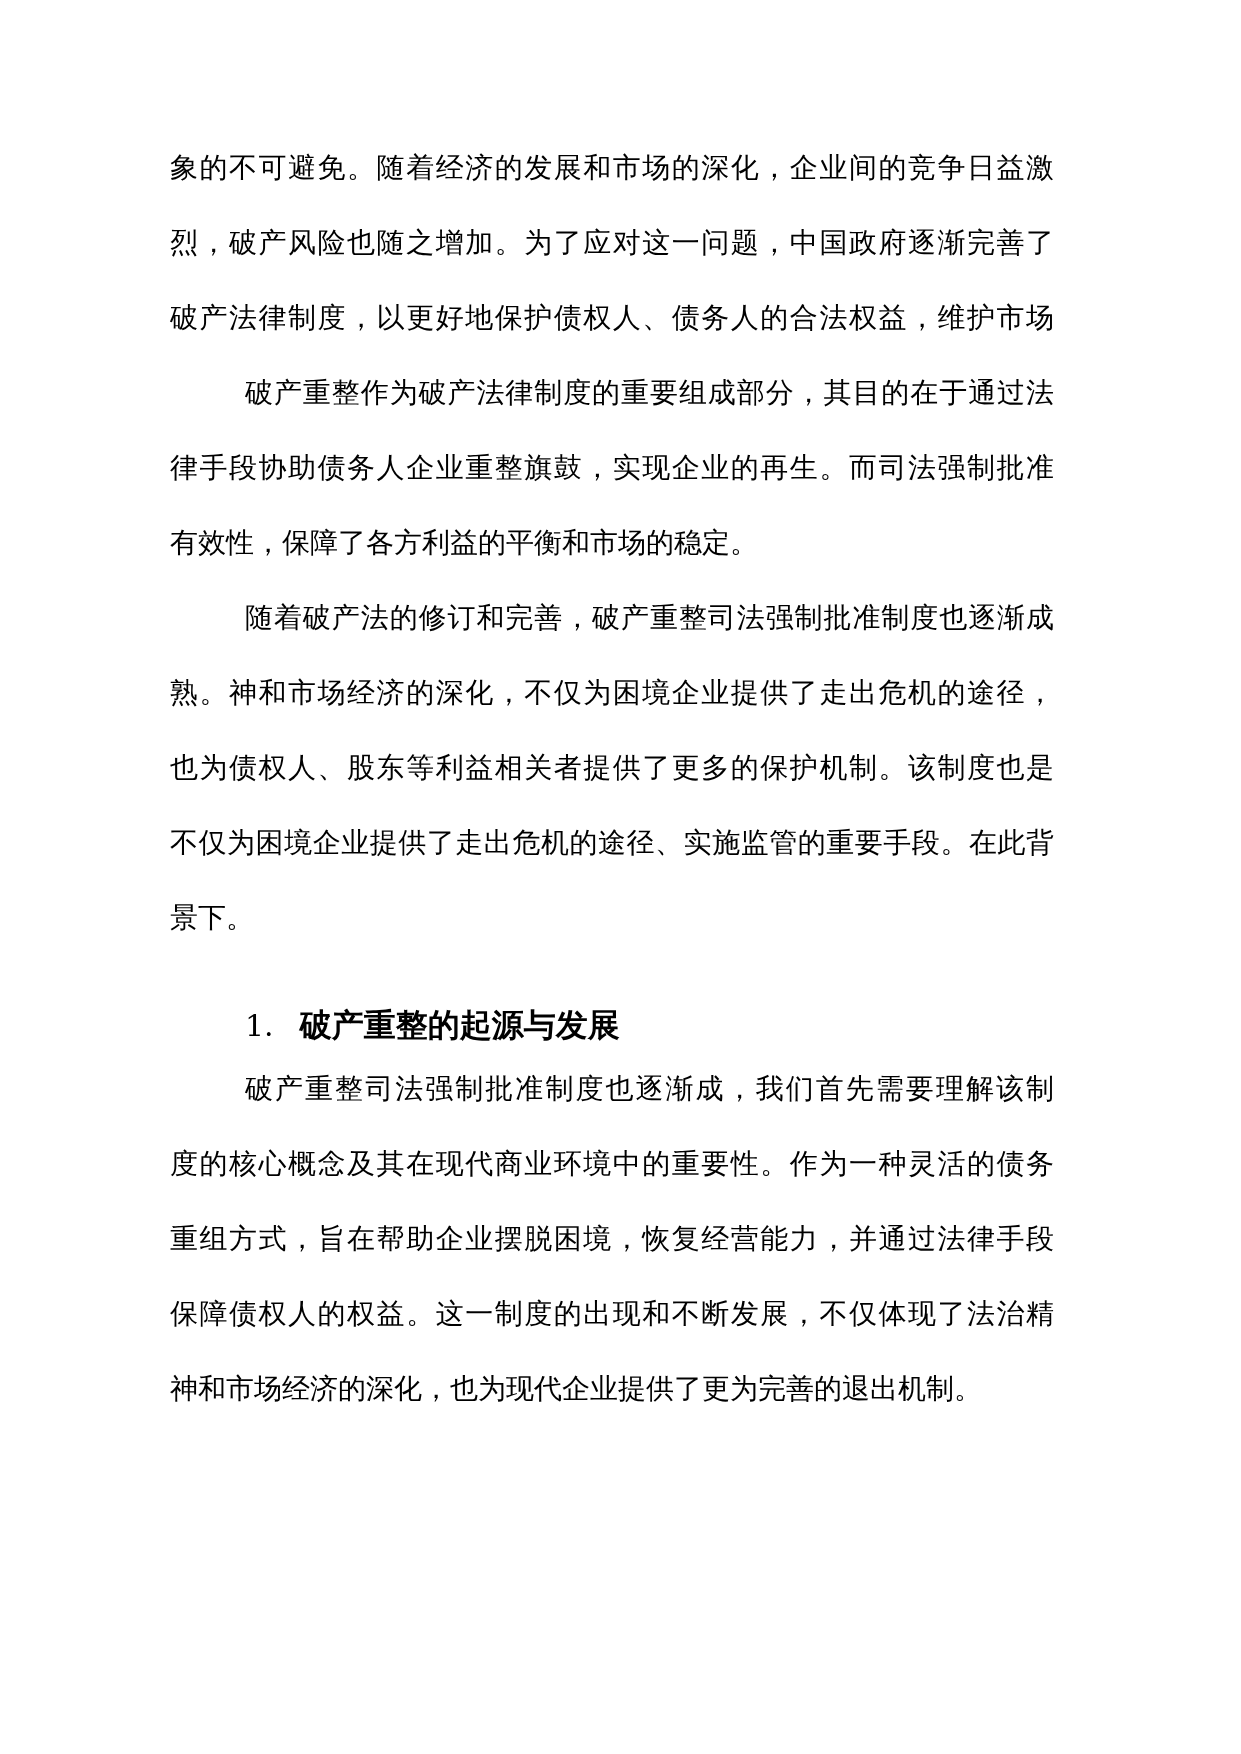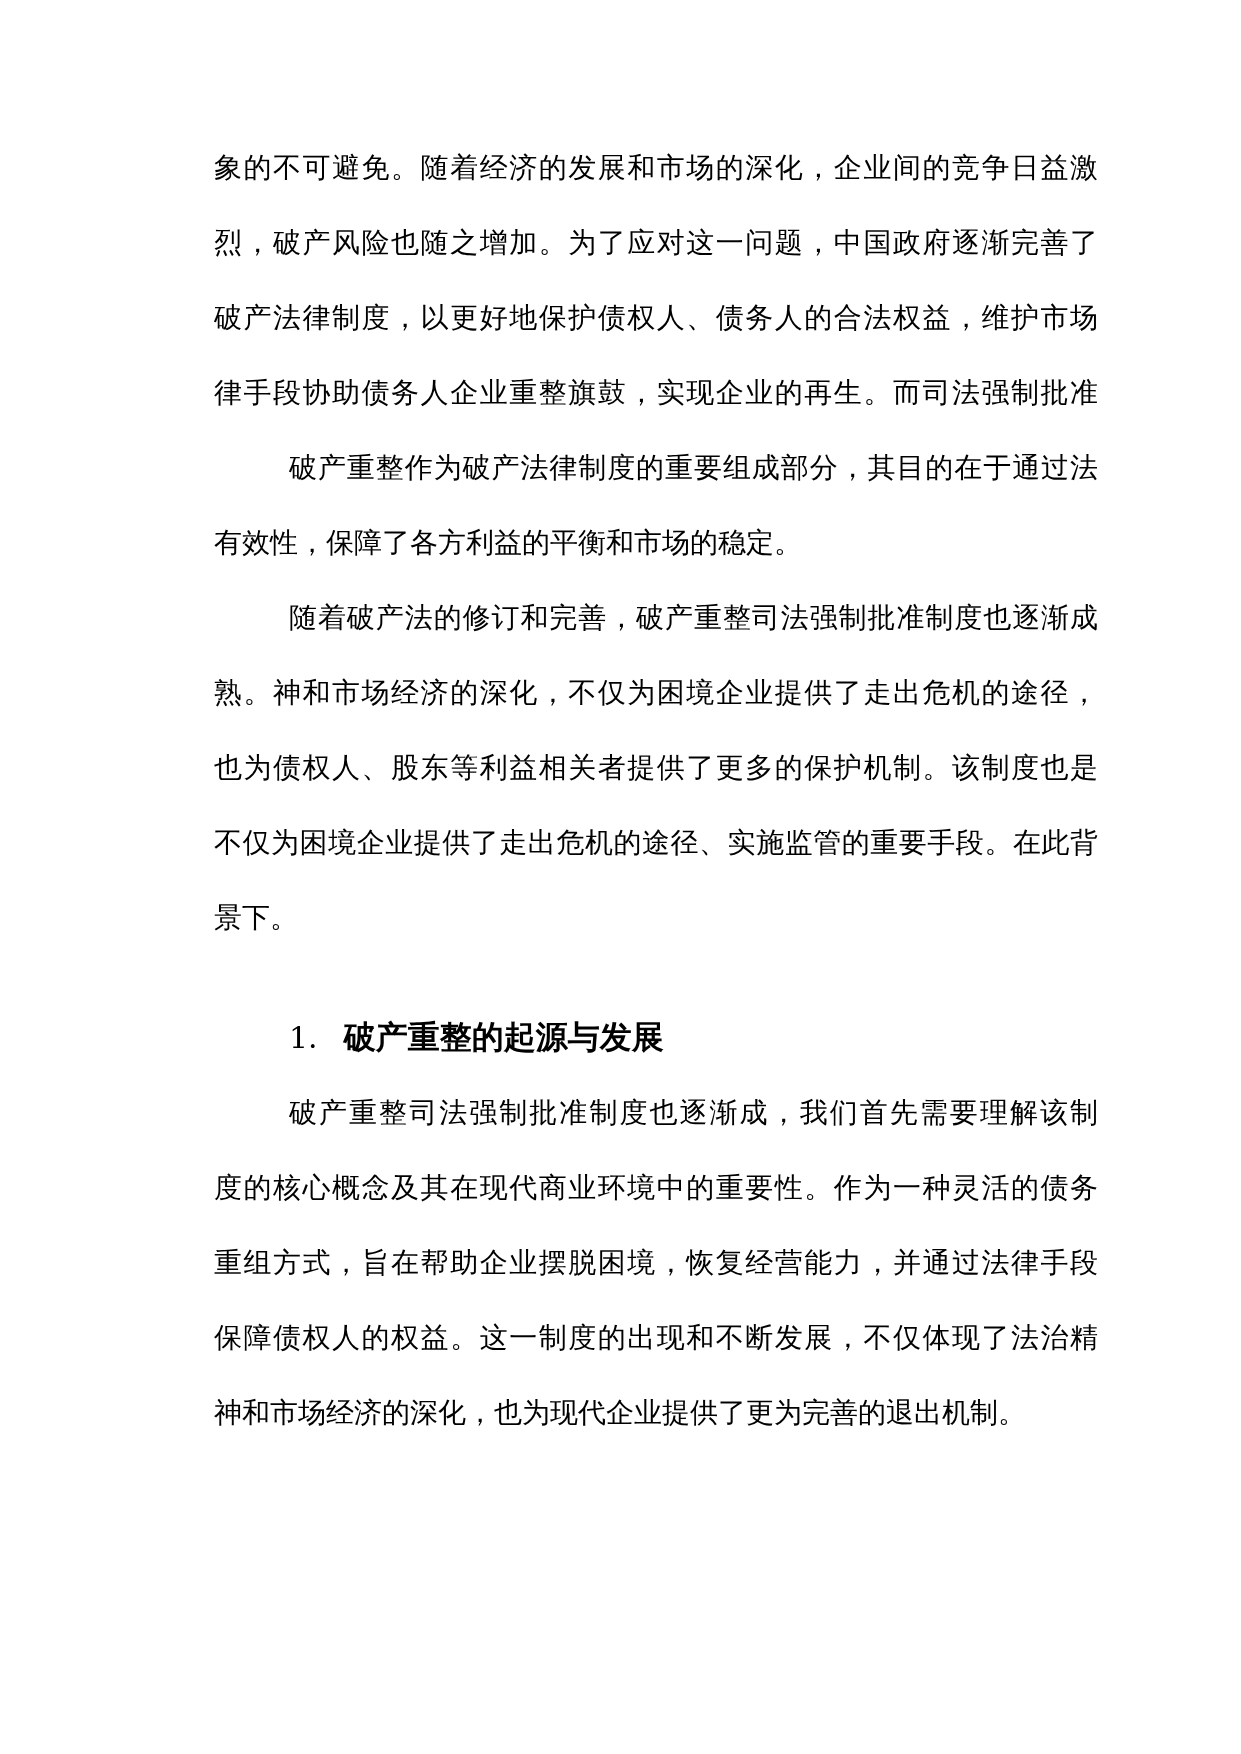--- a/index.html
+++ b/index.html
@@ -16,21 +16,20 @@
     font-family: "DejaVu Serif", "Liberation Serif", serif;
     overflow: hidden;
   }
   .content {
     position: absolute;
     left: 170px;
     top: 130px;
     width: 884px;
     font-size: 28px;
     line-height: 75px;
-    margin-left: 44px;
   }
   .para {
     margin: 0;
     padding: 0;
   }
   .line {
     white-space: nowrap;
     text-align: justify;
     text-align-last: justify;
   }
@@ -38,21 +37,21 @@
     text-indent: 75px;
   }
   .line.end {
     text-align: left;
     text-align-last: left;
   }
   .heading {
     margin-top: 45px;
     padding-left: 75px;
     font-size: 32px;
-    line-height: 75px;
+    line-height: 51px;
     font-weight: bold;
     white-space: nowrap;
   }
   .heading .num {
     font-weight: normal;
     margin-right: 26px;
     font-size: 30px;
   }
 </style>
 </head>
@@ -61,22 +60,22 @@
 <div class="page">
   <div class="content">
 
     <div class="para">
       <div class="line">象的不可避免。随着经济的发展和市场的深化，企业间的竞争日益激</div>
       <div class="line">烈，破产风险也随之增加。为了应对这一问题，中国政府逐渐完善了</div>
       <div class="line">破产法律制度，以更好地保护债权人、债务人的合法权益，维护市场</div>
     </div>
 
     <div class="para">
+      <div class="line indent">破产重整作为破产法律制度的重要组成部分，其目的在于通过法</div>
       <div class="line">律手段协助债务人企业重整旗鼓，实现企业的再生。而司法强制批准</div>
-      <div class="line indent">破产重整作为破产法律制度的重要组成部分，其目的在于通过法</div>
       <div class="line end">有效性，保障了各方利益的平衡和市场的稳定。</div>
     </div>
 
     <div class="para">
       <div class="line indent">随着破产法的修订和完善，破产重整司法强制批准制度也逐渐成</div>
       <div class="line">熟。神和市场经济的深化，不仅为困境企业提供了走出危机的途径，</div>
       <div class="line">也为债权人、股东等利益相关者提供了更多的保护机制。该制度也是</div>
       <div class="line">不仅为困境企业提供了走出危机的途径、实施监管的重要手段。在此背</div>
       <div class="line end">景下。</div>
     </div>

